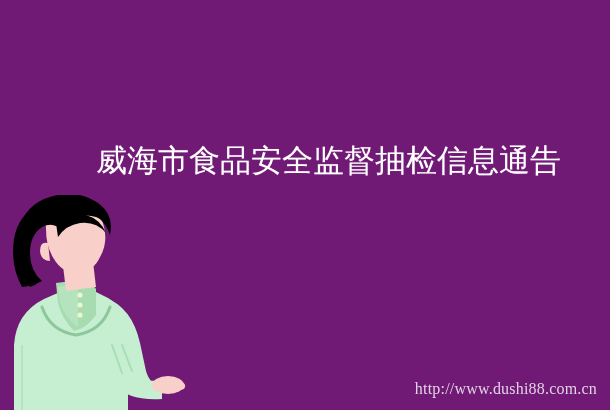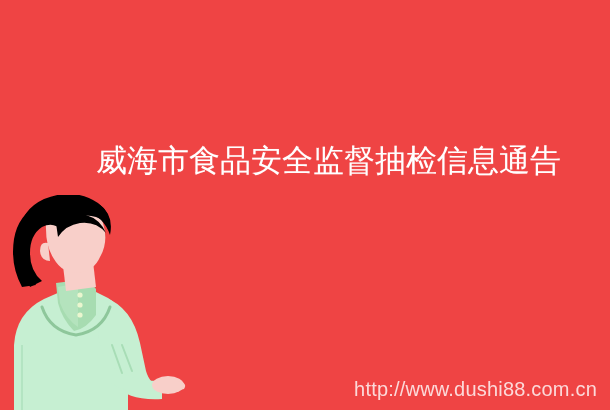--- a/index.html
+++ b/index.html
@@ -7,21 +7,21 @@
     padding: 0;
   }
   body {
     background: #ffffff;
   }
   #banner {
     position: relative;
     width: 610px;
     height: 410px;
     overflow: hidden;
-    background: #ef4444;
+    background: #701a75;
     font-family: "Liberation Sans", "DejaVu Sans", sans-serif;
   }
 
   
   #title-block {
     position: absolute;
     left: 96px;
     top: 141px;
     width: 500px;
     z-index: 5;
@@ -38,25 +38,26 @@
   }
   .title-line-1 { text-align: left; }
   .title-line-2 { text-align: left; margin-left: -4px; }
 
   
   #watermark {
     position: absolute;
     right: 13px;
     bottom: 12px;
     color: rgba(255,255,255,0.80);
-    font-size: 20px;
+    font-size: 16px;
     line-height: 18px;
     letter-spacing: 0.2px;
     white-space: nowrap;
     z-index: 6;
+    font-family: Liberation Serif, serif;
   }
 
   
   #illustration {
     position: absolute;
     left: 0;
     top: 195px;
     width: 230px;
     height: 215px;
     z-index: 3;

